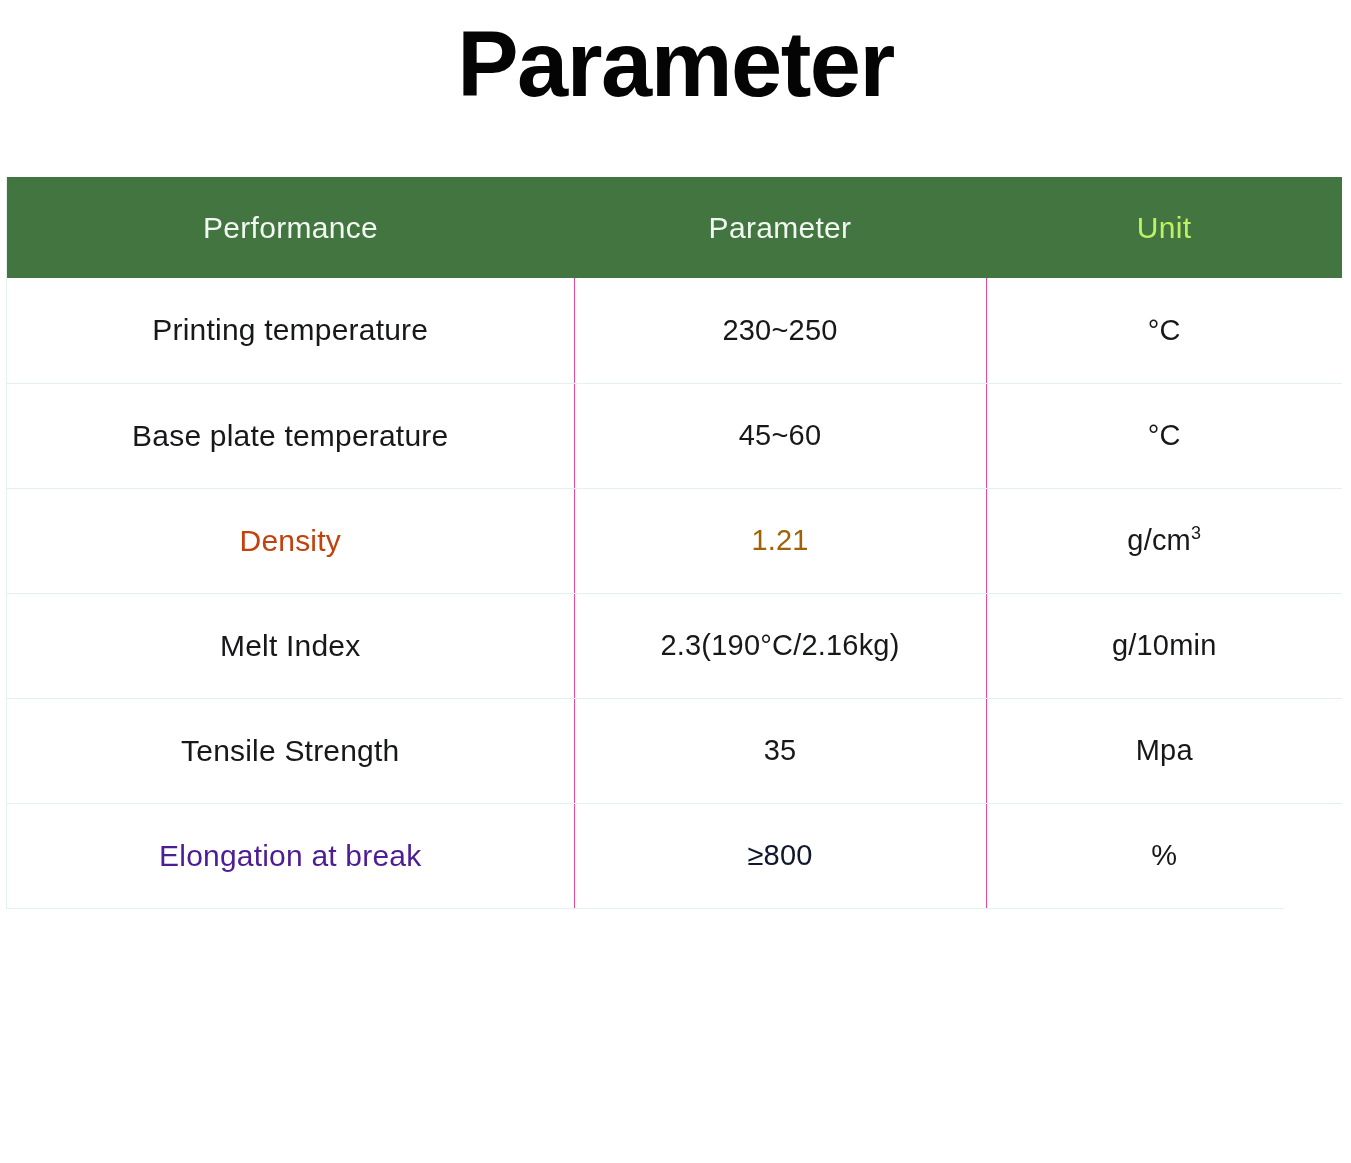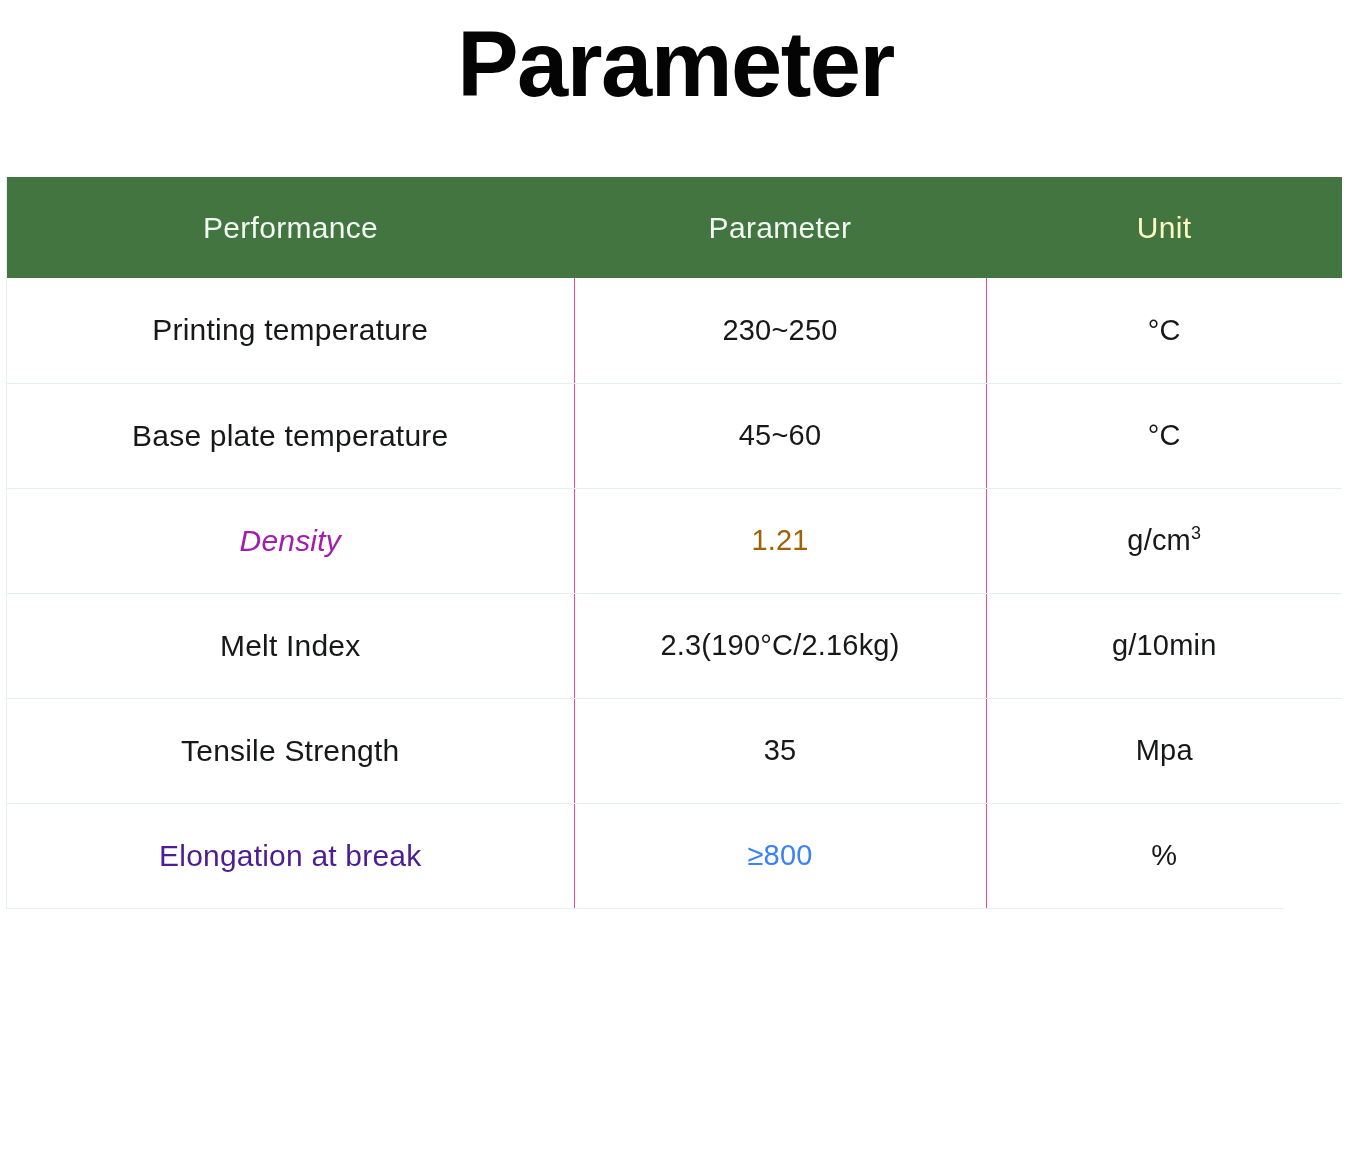--- a/index.html
+++ b/index.html
@@ -124,51 +124,51 @@
     <table class="param-table">
       <colgroup>
         <col class="col-perf">
         <col class="col-param">
         <col class="col-unit">
       </colgroup>
       <thead>
         <tr class="header-row" style="background: rgb(66, 117, 64);">
           <th style="color: rgb(242, 247, 242);">Performance</th>
           <th style="color: rgb(242, 247, 242);">Parameter</th>
-          <th style="color: #fef9c3; text-align: center;">Unit</th>
+          <th style="color: #bef264; text-align: center;">Unit</th>
         </tr>
       </thead>
       <tbody id="table-body">
           <tr class="data-row">
             <td class="cell-perf" style="color: rgb(23, 24, 26);">Printing temperature</td>
             <td class="cell-param" style="color: rgb(23, 24, 26);">230~250</td>
             <td class="cell-unit" style="color: rgb(23, 24, 26);"><span>°C</span></td>
           </tr>
           <tr class="data-row">
             <td class="cell-perf" style="color: rgb(23, 24, 26);">Base plate temperature</td>
             <td class="cell-param" style="color: rgb(23, 24, 26);">45~60</td>
             <td class="cell-unit" style="color: rgb(23, 24, 26);"><span>°C</span></td>
           </tr>
           <tr class="data-row">
-            <td class="cell-perf" style="color: #a21caf; font-style: italic;">Density</td>
+            <td class="cell-perf" style="color: #c2410c;">Density</td>
             <td class="cell-param" style="color: #a16207;">1.21</td>
             <td class="cell-unit" style="color: rgb(23, 24, 26);"><span>g/cm</span><sup class="sup-3">3</sup></td>
           </tr>
           <tr class="data-row">
             <td class="cell-perf" style="color: rgb(23, 24, 26);">Melt Index</td>
             <td class="cell-param" style="color: rgb(23, 24, 26);">2.3(190°C/2.16kg)</td>
             <td class="cell-unit" style="color: rgb(23, 24, 26);"><span>g/10min</span></td>
           </tr>
           <tr class="data-row">
             <td class="cell-perf" style="color: rgb(23, 24, 26);">Tensile Strength</td>
             <td class="cell-param" style="color: rgb(23, 24, 26);">35</td>
             <td class="cell-unit" style="color: rgb(23, 24, 26);"><span>Mpa</span></td>
           </tr>
           <tr class="data-row">
             <td class="cell-perf" style="color: #4c1d95; margin-top: 27px;">Elongation at break</td>
-            <td class="cell-param" style="color: #3b82f6;">≥800</td>
+            <td class="cell-param" style="color: #0f172a;">≥800</td>
             <td class="cell-unit" style="color: rgb(23, 24, 26);"><span>%</span></td>
           </tr>
         </tbody>
     </table>
   </div>
 
 </div>
 
 </body></html>

